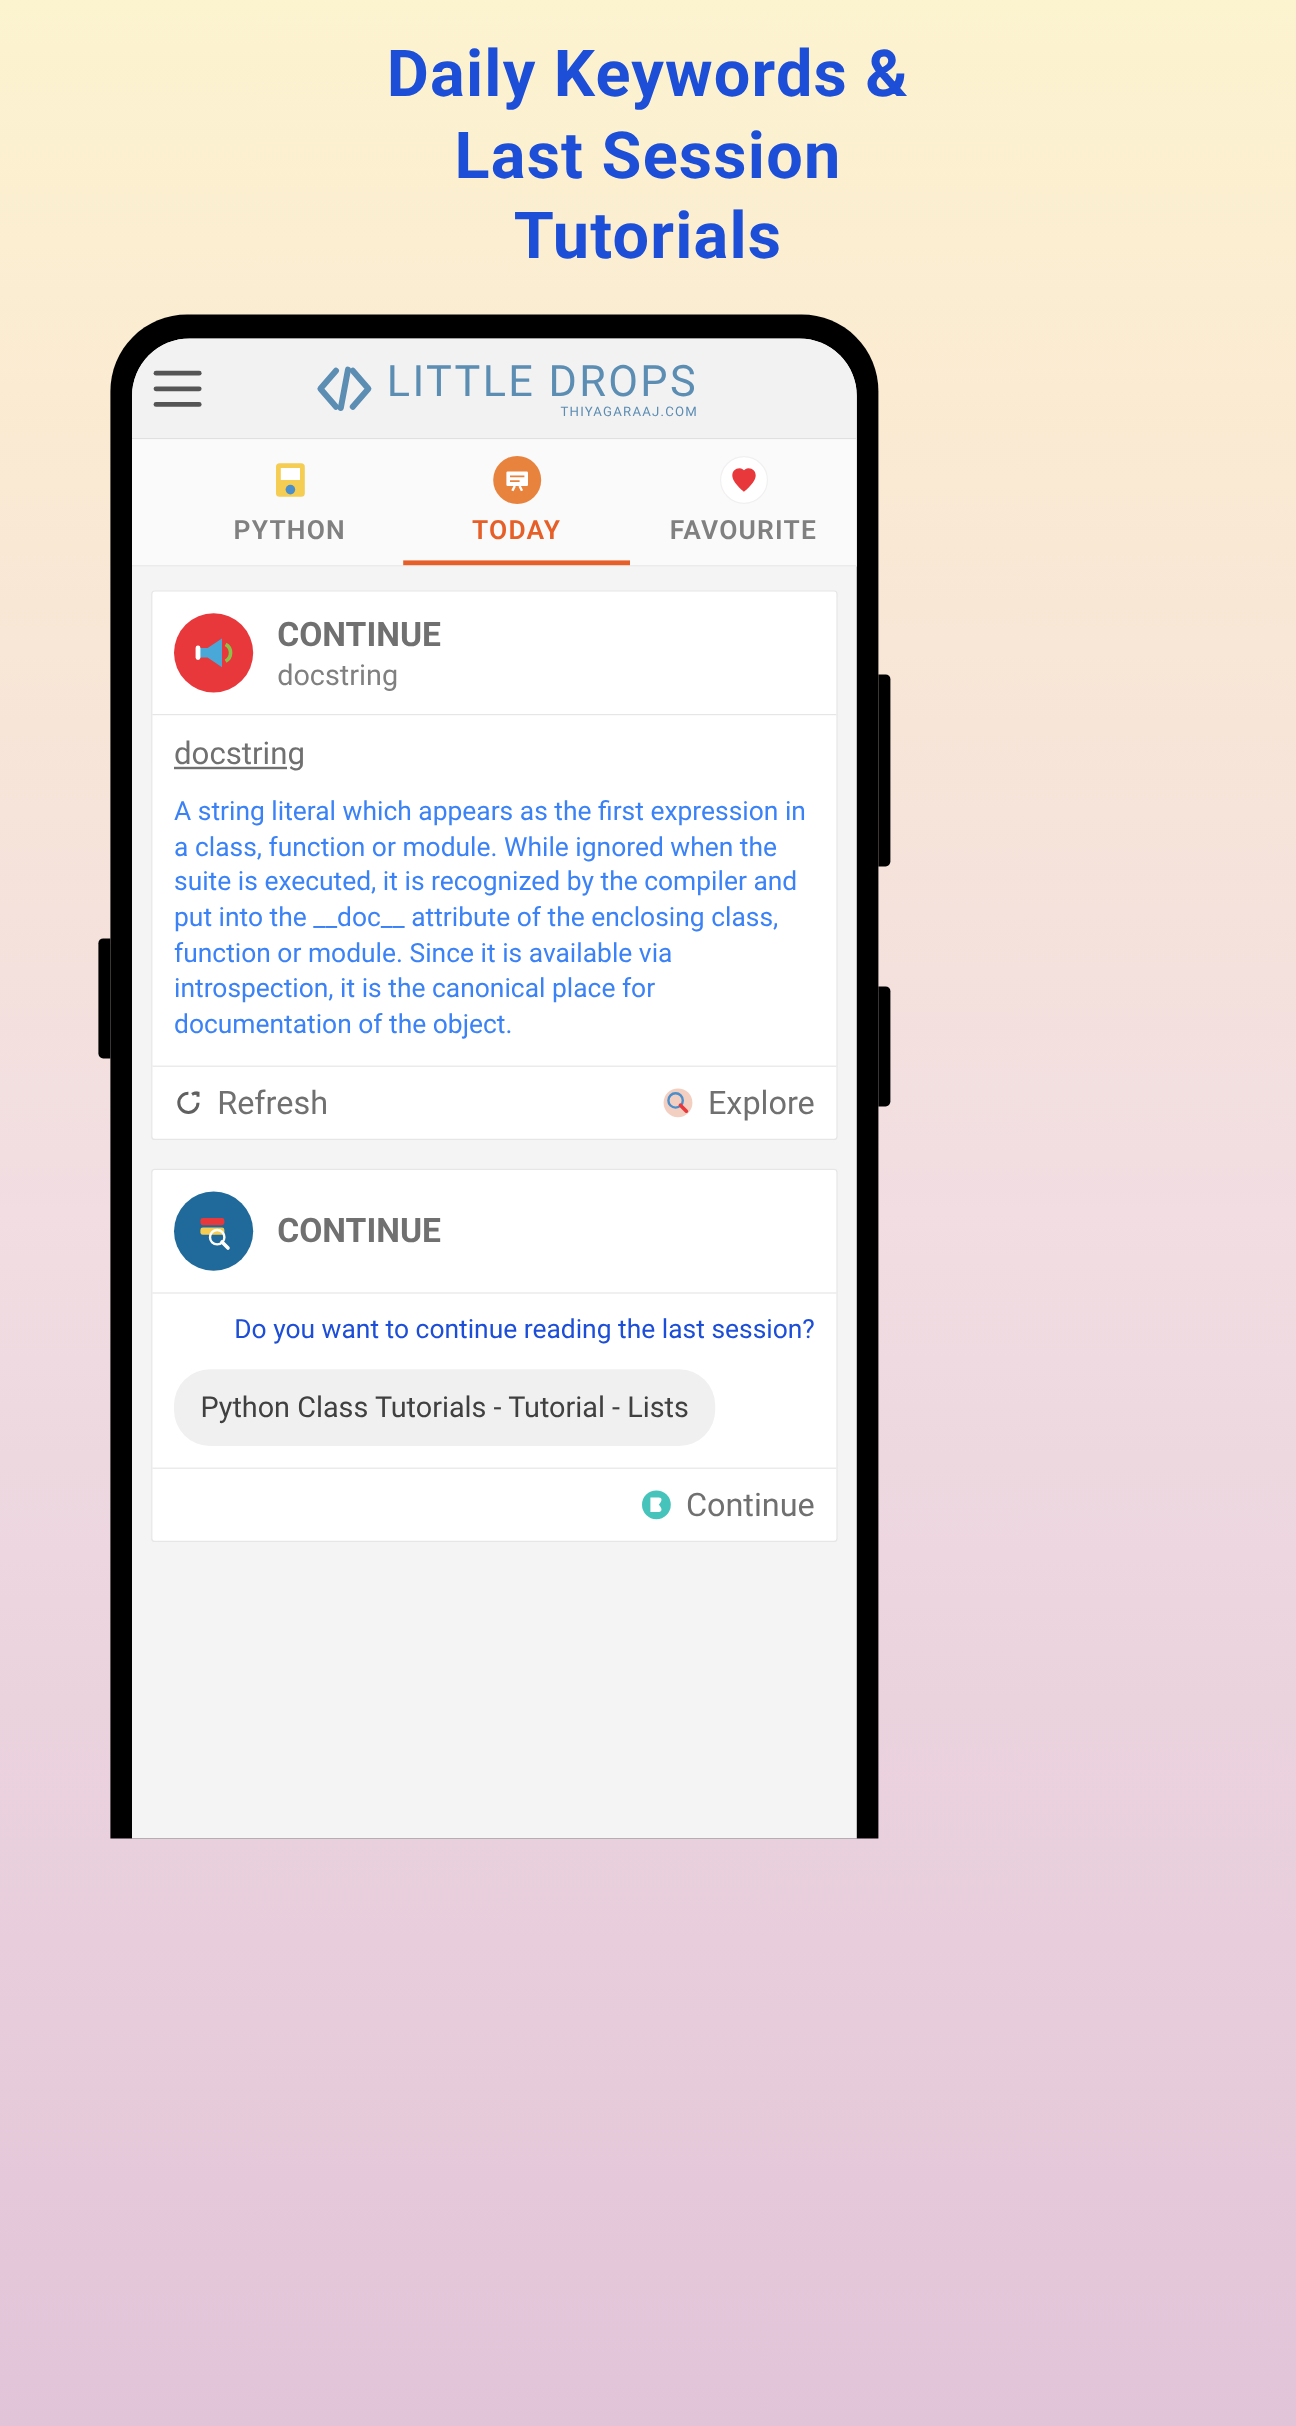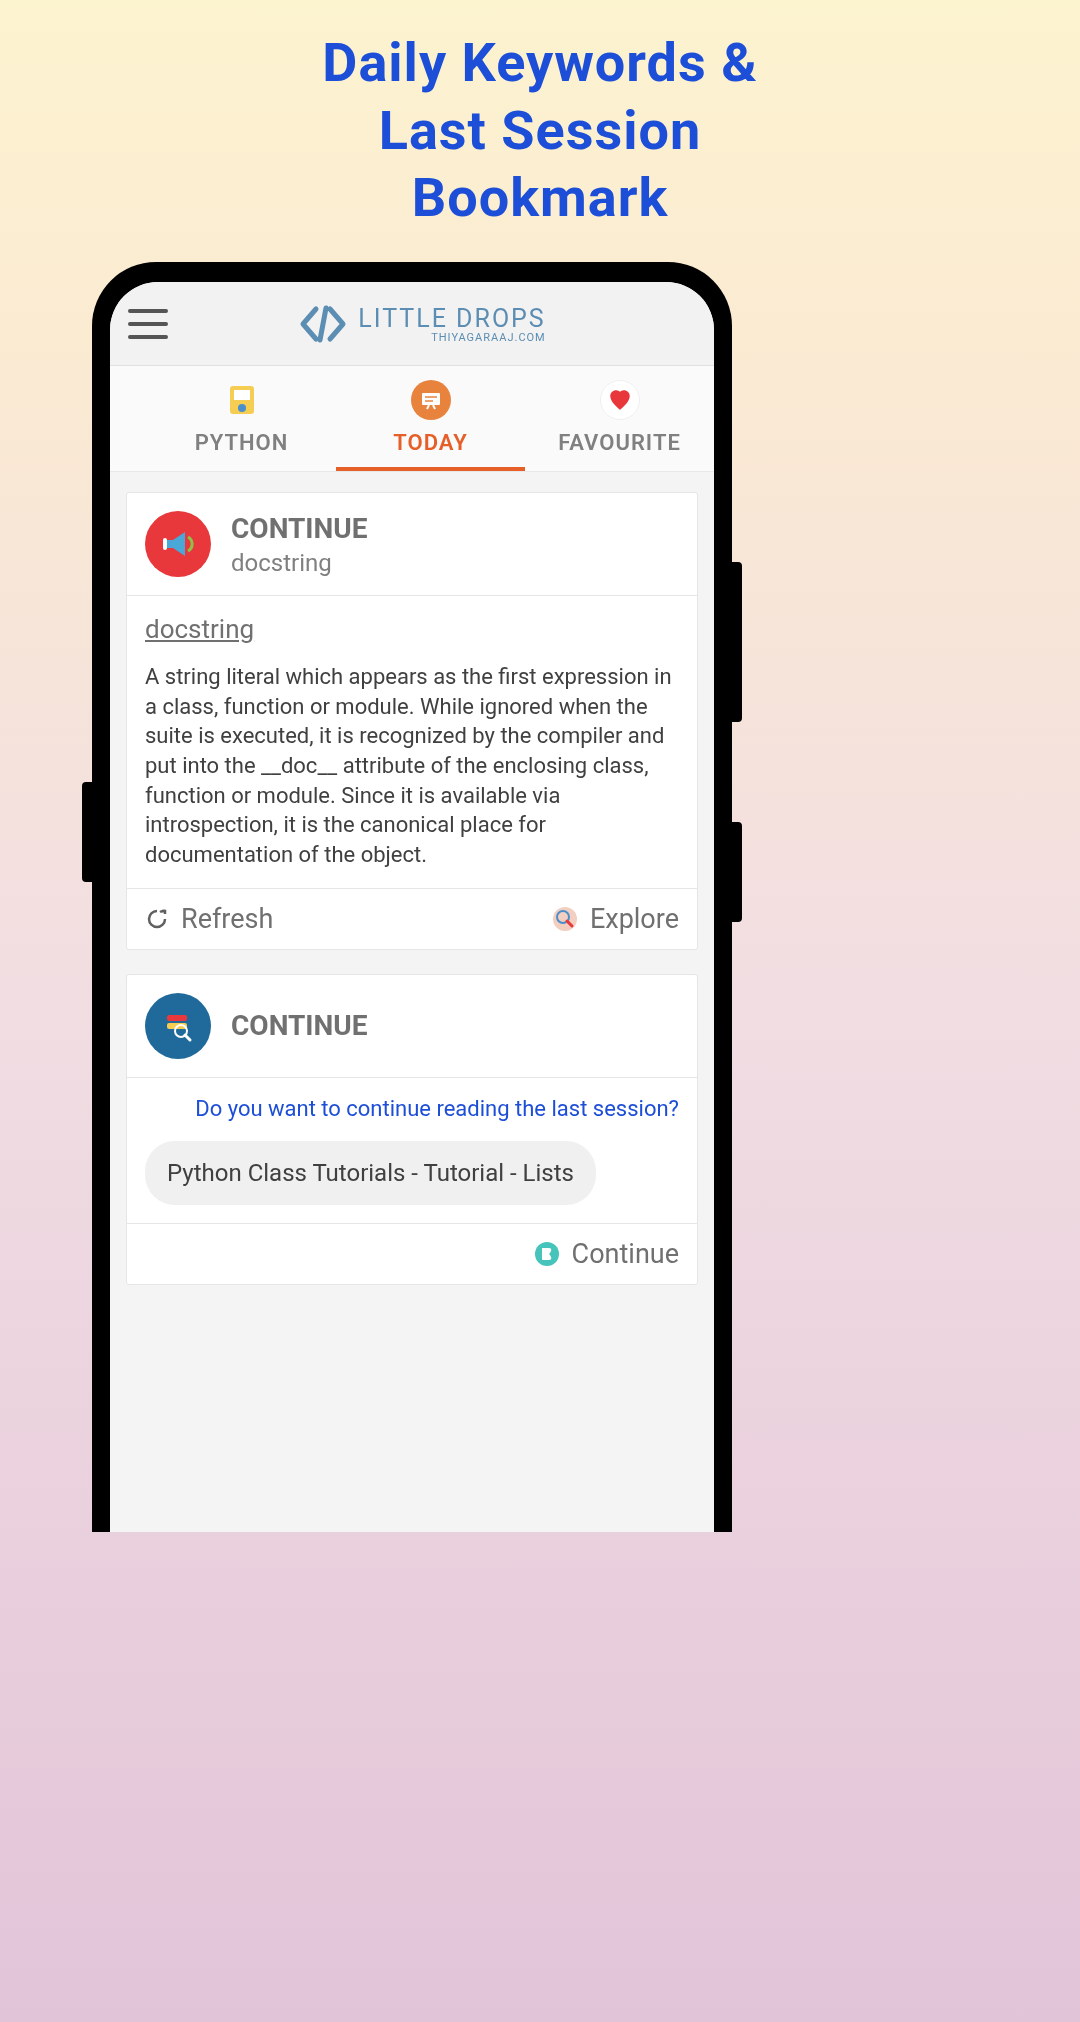--- a/index.html
+++ b/index.html
@@ -90,21 +90,21 @@
   }
   .brand {
     flex: 1;
     display: flex;
     align-items: center;
     justify-content: center;
     gap: 10px;
     margin-left: -20px;
   }
   .brand-name {
-    font-size: 25px;
+    font-size: 36px;
     font-weight: 400;
     letter-spacing: 2px;
     color: #5c8db3;
   }
   .brand-sub {
     font-size: 11px;
     color: #5c8db3;
     letter-spacing: 1px;
     margin-top: -2px;
   }
@@ -188,21 +188,21 @@
   }
   .body-title {
     font-size: 26px;
     color: #707070;
     text-decoration: underline;
     margin-bottom: 18px;
   }
   .body-text {
     font-size: 22px;
     line-height: 1.35;
-    color: #404040;
+    color: #3b82f6;
   }
   .card-foot {
     border-top: 1px solid #e6e6e6;
     display: flex;
     justify-content: space-between;
     padding: 14px 18px;
   }
   .foot-btn {
     display: flex;
     align-items: center;
@@ -225,21 +225,21 @@
     color: #1d4ed8;
     text-align: right;
   }
 </style>
 </head>
 <body>
 
 <div class="promo-title">
   <div>Daily Keywords &amp;</div>
   <div>Last Session</div>
-  <div>Bookmark</div>
+  <div>Tutorials</div>
 </div>
 
 <div class="phone">
   <div class="phone-btn-right-1"></div>
   <div class="phone-btn-right-2"></div>
 
   <div class="screen">
 
     <div class="header">
       <div class="hamburger">

